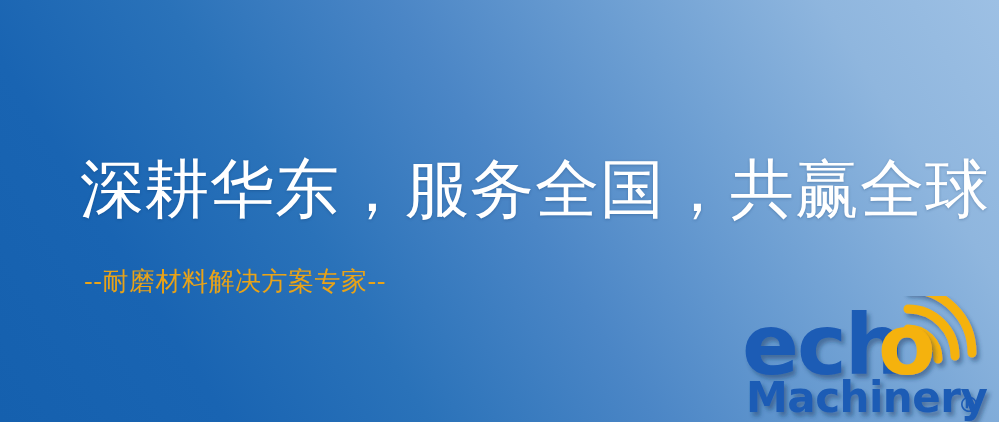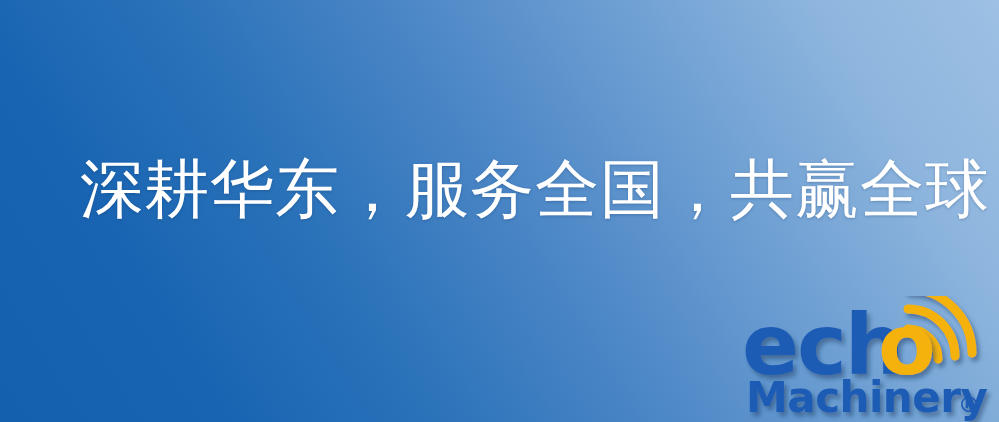--- a/index.html
+++ b/index.html
@@ -66,20 +66,21 @@
     font-weight: bold;
   }
 </style>
 </head>
 <body>
 
 <div id="banner">
 
   <div id="headline">深耕华东，服务全国，共赢全球</div>
 
+  <div id="subtitle">--耐磨材料解决方案专家--</div>
 
   <div id="logo">
     <svg width="257" height="126" viewBox="0 0 257 126" xmlns="http://www.w3.org/2000/svg">
       <defs>
         <filter id="dropshadow" x="-30%" y="-30%" width="175%" height="185%">
           <feDropShadow dx="3" dy="4" stdDeviation="2.2" flood-color="#14345c" flood-opacity="0.45"></feDropShadow>
         </filter>
       </defs>
 
       <g filter="url(#dropshadow)">

